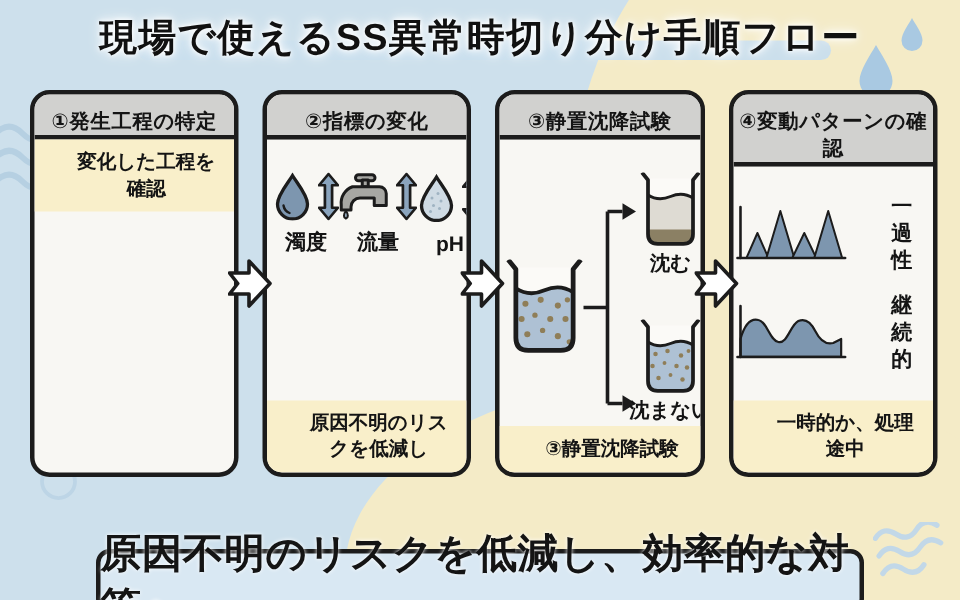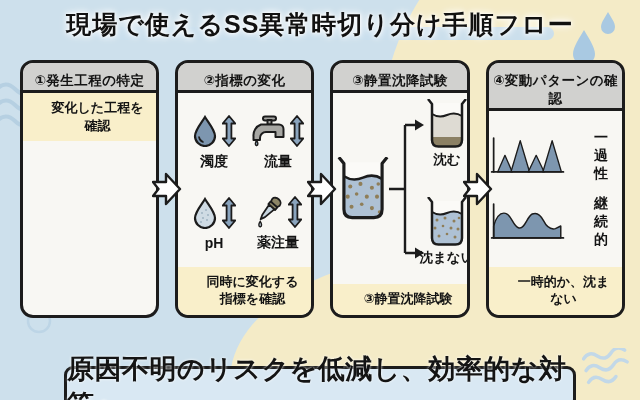--- a/index.html
+++ b/index.html
@@ -45,27 +45,27 @@
   
   .stage-boxes{position:absolute; inset:0; display:flex; flex-direction:column;
     gap:9px; padding:10px 11px;}
   .stage-box{flex:1; display:flex; align-items:center; justify-content:center;
     border:3px solid #1f1f1f; border-radius:10px; font-size:20px; font-weight:bold;}
   .stage-box.b0{background:#e9e9e7;}
   .stage-box.b1{background:#cfcfcd;}
   .stage-box.b2{background:#b0b0ae;}
   
   .ind-grid{position:absolute; inset:0; display:grid;
-    grid-template-columns:1fr 1fr; grid-template-rows:1fr 1fr;
+    grid-template-columns:1fr 1fr 1fr 1fr; grid-template-rows:1fr 1fr;
     padding:10px 1px 6px 4px; row-gap:4px;}
   .ind-cell{display:flex; flex-direction:column; align-items:center; justify-content:center;}
   .icon-pair{display:flex; align-items:center; gap:4px; height:38px;}
   .ind-label{font-size:14px; font-weight:bold; margin-top:3px;}
   
-  .settle-wrap{position:absolute; inset:0;}
+  .settle-wrap{position:absolute; inset:0;margin-top:16px;}
   .settle-label{position:absolute; width:56px; text-align:center;
     font-size:13.5px; font-weight:bold;}
   
   .pattern-wrap{position:absolute; inset:0; display:flex; flex-direction:column;
     justify-content:center; gap:6px; padding:4px 0;}
   .pattern-cell{display:flex; flex-direction:row; align-items:center;gap:28px;}
   .pattern-label{font-size:14px; font-weight:bold; margin-top:1px;}
   
   .banner{
     position:absolute; left:64px; top:342px; width:512px; height:42px;
@@ -193,21 +193,21 @@
               </svg>
               <svg width="14" height="32" viewBox="0 0 14 32">
                 <polygon points="7,1 13.3,8.5 9.4,8.5 9.4,23.5 13.3,23.5 7,31 0.7,23.5 4.6,23.5 4.6,8.5 0.7,8.5" fill="#8aa4bd" stroke="#1c1c1c" stroke-width="1.8" stroke-linejoin="round"></polygon>
               </svg>
             </div>
             <div class="ind-label">薬注量</div>
           </div>
 
         </div>
       </div>
-      <div class="panel-footer">同時に変化する指標を確認</div>
+      <div class="panel-footer">原因不明のリスクを低減し</div>
     </div>
 
     <div class="arrow-gap">
       <svg class="flow-arrow" width="30" height="34" viewBox="0 0 30 34">
         <polygon points="1,10 14,10 14,2 28,17 14,32 14,24 1,24 6.5,17" fill="#ffffff" stroke="#1c1c1c" stroke-width="2.4" stroke-linejoin="round"></polygon>
       </svg>
     </div>
 
     <div class="panel" style="flex-basis:140px;">
       <div class="panel-header">③静置沈降試験</div>
@@ -314,20 +314,20 @@
               <g fill="none" stroke="#1c1c1c" stroke-width="2.6" stroke-linecap="round">
                 <path d="M7 3 V54"></path>
                   <path d="M4 54 H112"></path>
               </g>
             </svg>
             <div class="pattern-label">継続的</div>
           </div>
 
         </div>
       </div>
-      <div class="panel-footer">一時的か、沈まない</div>
+      <div class="panel-footer">一時的か、処理途中</div>
     </div>
 
   </div>
 
   <div class="banner">原因不明のリスクを低減し、効率的な対策へ</div>
 
 </div>
 
 </body></html>

